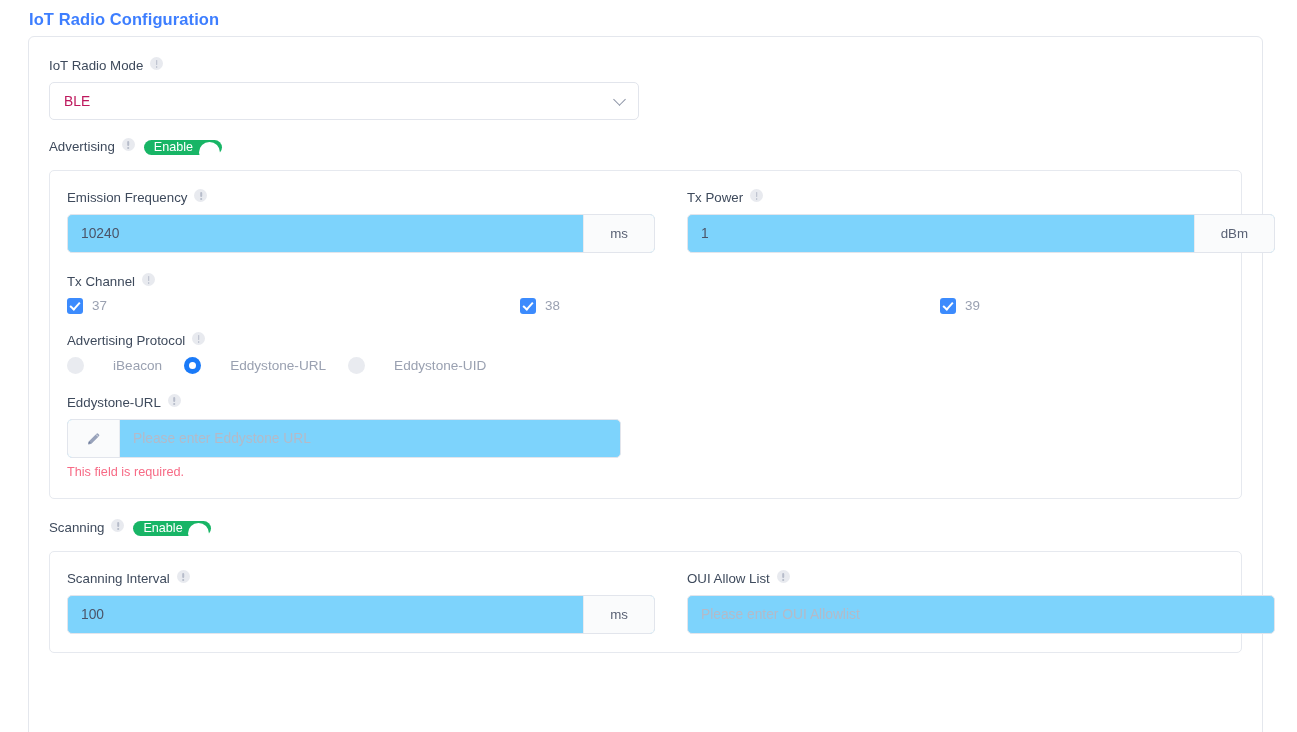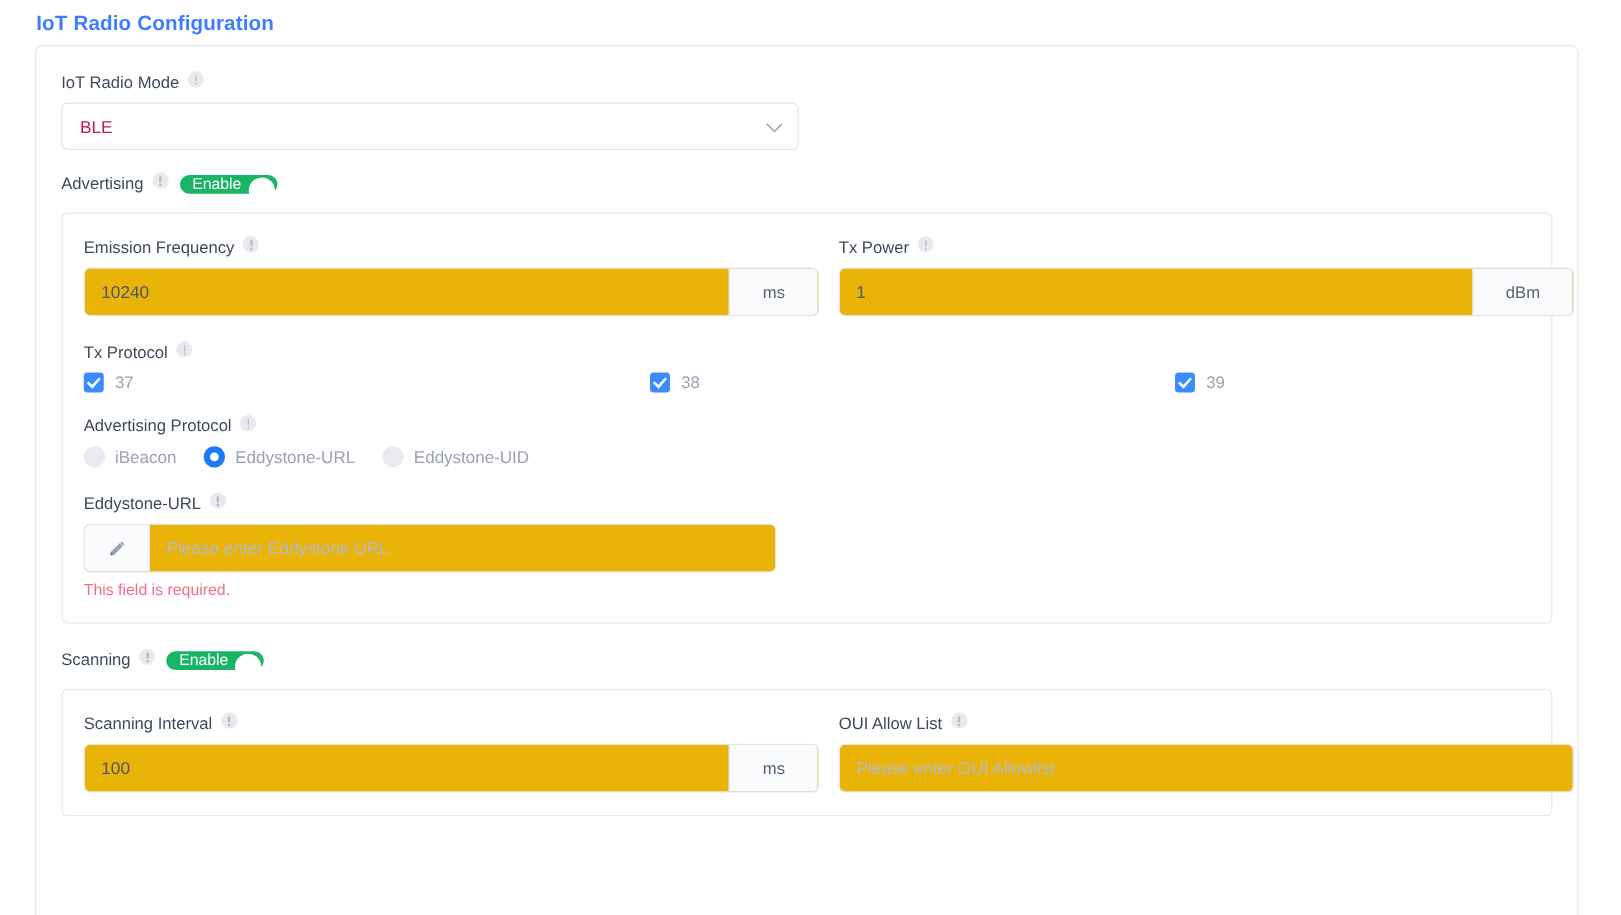--- a/index.html
+++ b/index.html
@@ -162,33 +162,33 @@
   .panel {
     border: 1px solid #e6e9ef;
     border-radius: 5px;
     background: #fff;
     padding: 18px 17px 18px 17px;
   }
 
   
   .grid2 {
     display: flex;
-    gap: 16px;
+    gap: 32px;
   }
   .col { width: 588px; flex: 0 0 588px; }
 
   
   .input-wrap {
     display: flex;
     width: 100%;
     height: 39px;
     border: 1px solid #e2e5ec;
     border-radius: 5px;
     overflow: hidden;
-    background: #eab308;
+    background: #7dd3fc;
   }
   .input-wrap .inp {
     flex: 1 1 auto;
     border: none;
     outline: none;
     padding: 0 13px;
     font-size: 13.8px;
     color: #4b5468;
     font-family: "Liberation Sans", sans-serif;
     background: transparent;
@@ -265,20 +265,21 @@
   .radio-row {
     display: flex;
     align-items: center;
     margin-top: 2px;
   }
   .radio-item {
     display: flex;
     align-items: center;
     cursor: pointer;
     margin-right: 22px;
+    gap: 21px;
   }
   .radio-item:last-child { margin-right: 0; }
   .rb {
     width: 17px;
     height: 17px;
     border-radius: 50%;
     background: #e9ebf0;
     flex: 0 0 auto;
   }
   .rb.on {
@@ -369,21 +370,21 @@
             <div class="input-wrap">
               <input class="inp" type="text" value="1" style="">
               <span class="suffix">dBm</span>
             </div>
           </div>
 
         </div>
 
         <div class="mt20">
           <div class="field-label">
-            <span class="lbl-text">Tx Protocol</span>
+            <span class="lbl-text">Tx Channel</span>
             <span class="info-icon"></span>
           </div>
           <div class="cb-row">
             <div class="cb-item" style="width:453px">
               <span class="cb-box"></span>
               <span class="cb-label">37</span>
             </div>
             <div class="cb-item" style="width:420px">
               <span class="cb-box"></span>
               <span class="cb-label">38</span>

